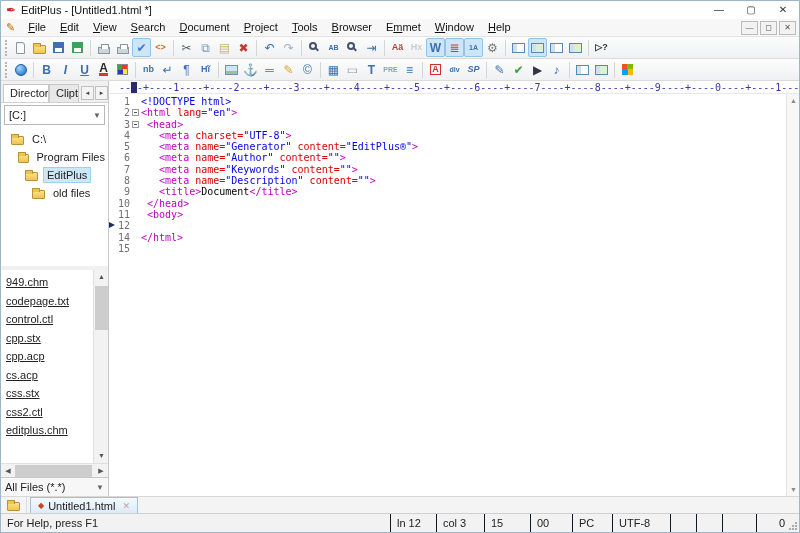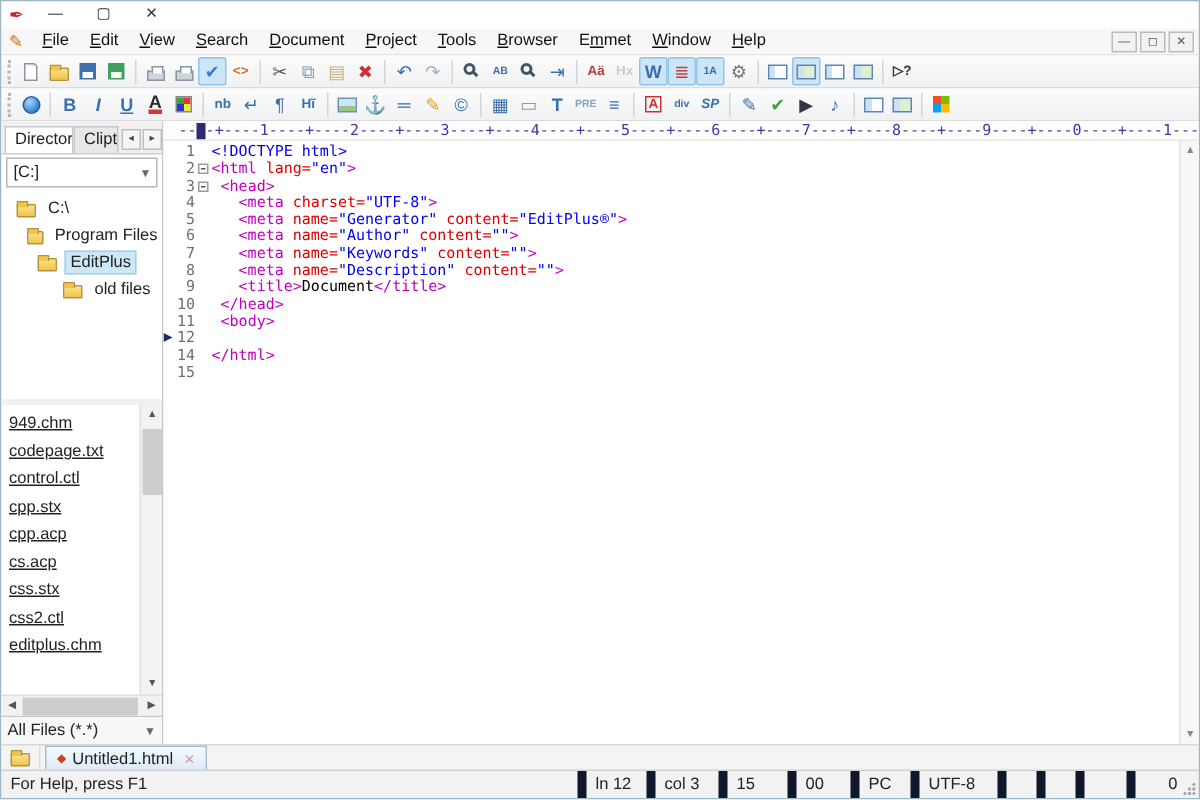--- a/index.html
+++ b/index.html
@@ -100,21 +100,21 @@
 
   
   .tabbar { height:17px; flex:0 0 17px; background:#f4f4f4; border-top:1px solid #d8d8d8; display:flex; align-items:stretch; }
   .tabbar .folder-btn { width:26px; display:flex; align-items:center; justify-content:center; border-right:1px solid #ddd; }
   .doc-tab { display:flex; align-items:center; padding:0 7px; background:linear-gradient(#f4f9fd,#dcebf7); border:1px solid #a3bfd6; border-bottom:none; font-size:11px; margin-left:3px; }
   .doc-tab .mod { color:#cc4422; font-size:8px; margin-right:4px; }
   .doc-tab .close { color:#cf9a9a; font-size:9px; margin-left:7px; }
 
   
   .statusbar { height:19px; flex:0 0 19px; background:#f2f2f2; border-top:1px solid #d0d0d0; display:flex; align-items:center; font-size:11px; color:#222; }
-  .sb-seg { border-right:6px solid #0f172a; height:100%; line-height:18px; padding-left:6px; white-space:nowrap; overflow:hidden; }
+  .sb-seg { border-right:1px solid #0f172a; height:100%; line-height:18px; padding-left:6px; white-space:nowrap; overflow:hidden; }
   .sb-seg:nth-child(1) { flex:1; }
   .sb-seg:nth-child(2) { width:46px; }
   .sb-seg:nth-child(3) { width:48px; }
   .sb-seg:nth-child(4) { width:46px; }
   .sb-seg:nth-child(5) { width:42px; }
   .sb-seg:nth-child(6) { width:40px; }
   .sb-seg:nth-child(7) { width:58px; }
   .sb-seg:nth-child(8) { width:26px; }
   .sb-seg:nth-child(9) { width:26px; }
   .sb-seg:nth-child(10) { width:34px; }
@@ -127,20 +127,21 @@
     radial-gradient(circle at 8px 5px, #aaa 1px, transparent 1.2px),
     radial-gradient(circle at 8px 8px, #aaa 1px, transparent 1.2px); }
 </style>
 </head>
 <body>
 
 <div class="window">
 
   <div class="titlebar">
     <span class="app-icon">✒</span>
+    <span class="title-text">EditPlus - [Untitled1.html *]</span>
     <div class="win-controls">
       <span>—</span>
       <span>▢</span>
       <span>✕</span>
     </div>
   </div>
 
   <div class="menubar">
     <span class="doc-icon">✎</span>
     <div id="menu-items" style="display:flex">
@@ -382,21 +383,21 @@
             <span class="lbl">C:\</span>
           </div>
           <div class="tree-row" style="padding-left: 17px;">
             <span class="fldr"></span>
             <span class="lbl">Program Files</span>
           </div>
           <div class="tree-row selected" style="padding-left: 24px;">
             <span class="fldr"></span>
             <span class="lbl">EditPlus</span>
           </div>
-          <div class="tree-row" style="padding-left: 41px;">
+          <div class="tree-row" style="padding-left: 31px;">
             <span class="fldr"></span>
             <span class="lbl">old files</span>
           </div>
         </div>
       <div class="file-list" id="file-list">
         <div class="file-row">949.chm</div>
           <div class="file-row">codepage.txt</div>
           <div class="file-row">control.ctl</div>
           <div class="file-row">cpp.stx</div>
           <div class="file-row">cpp.acp</div>

